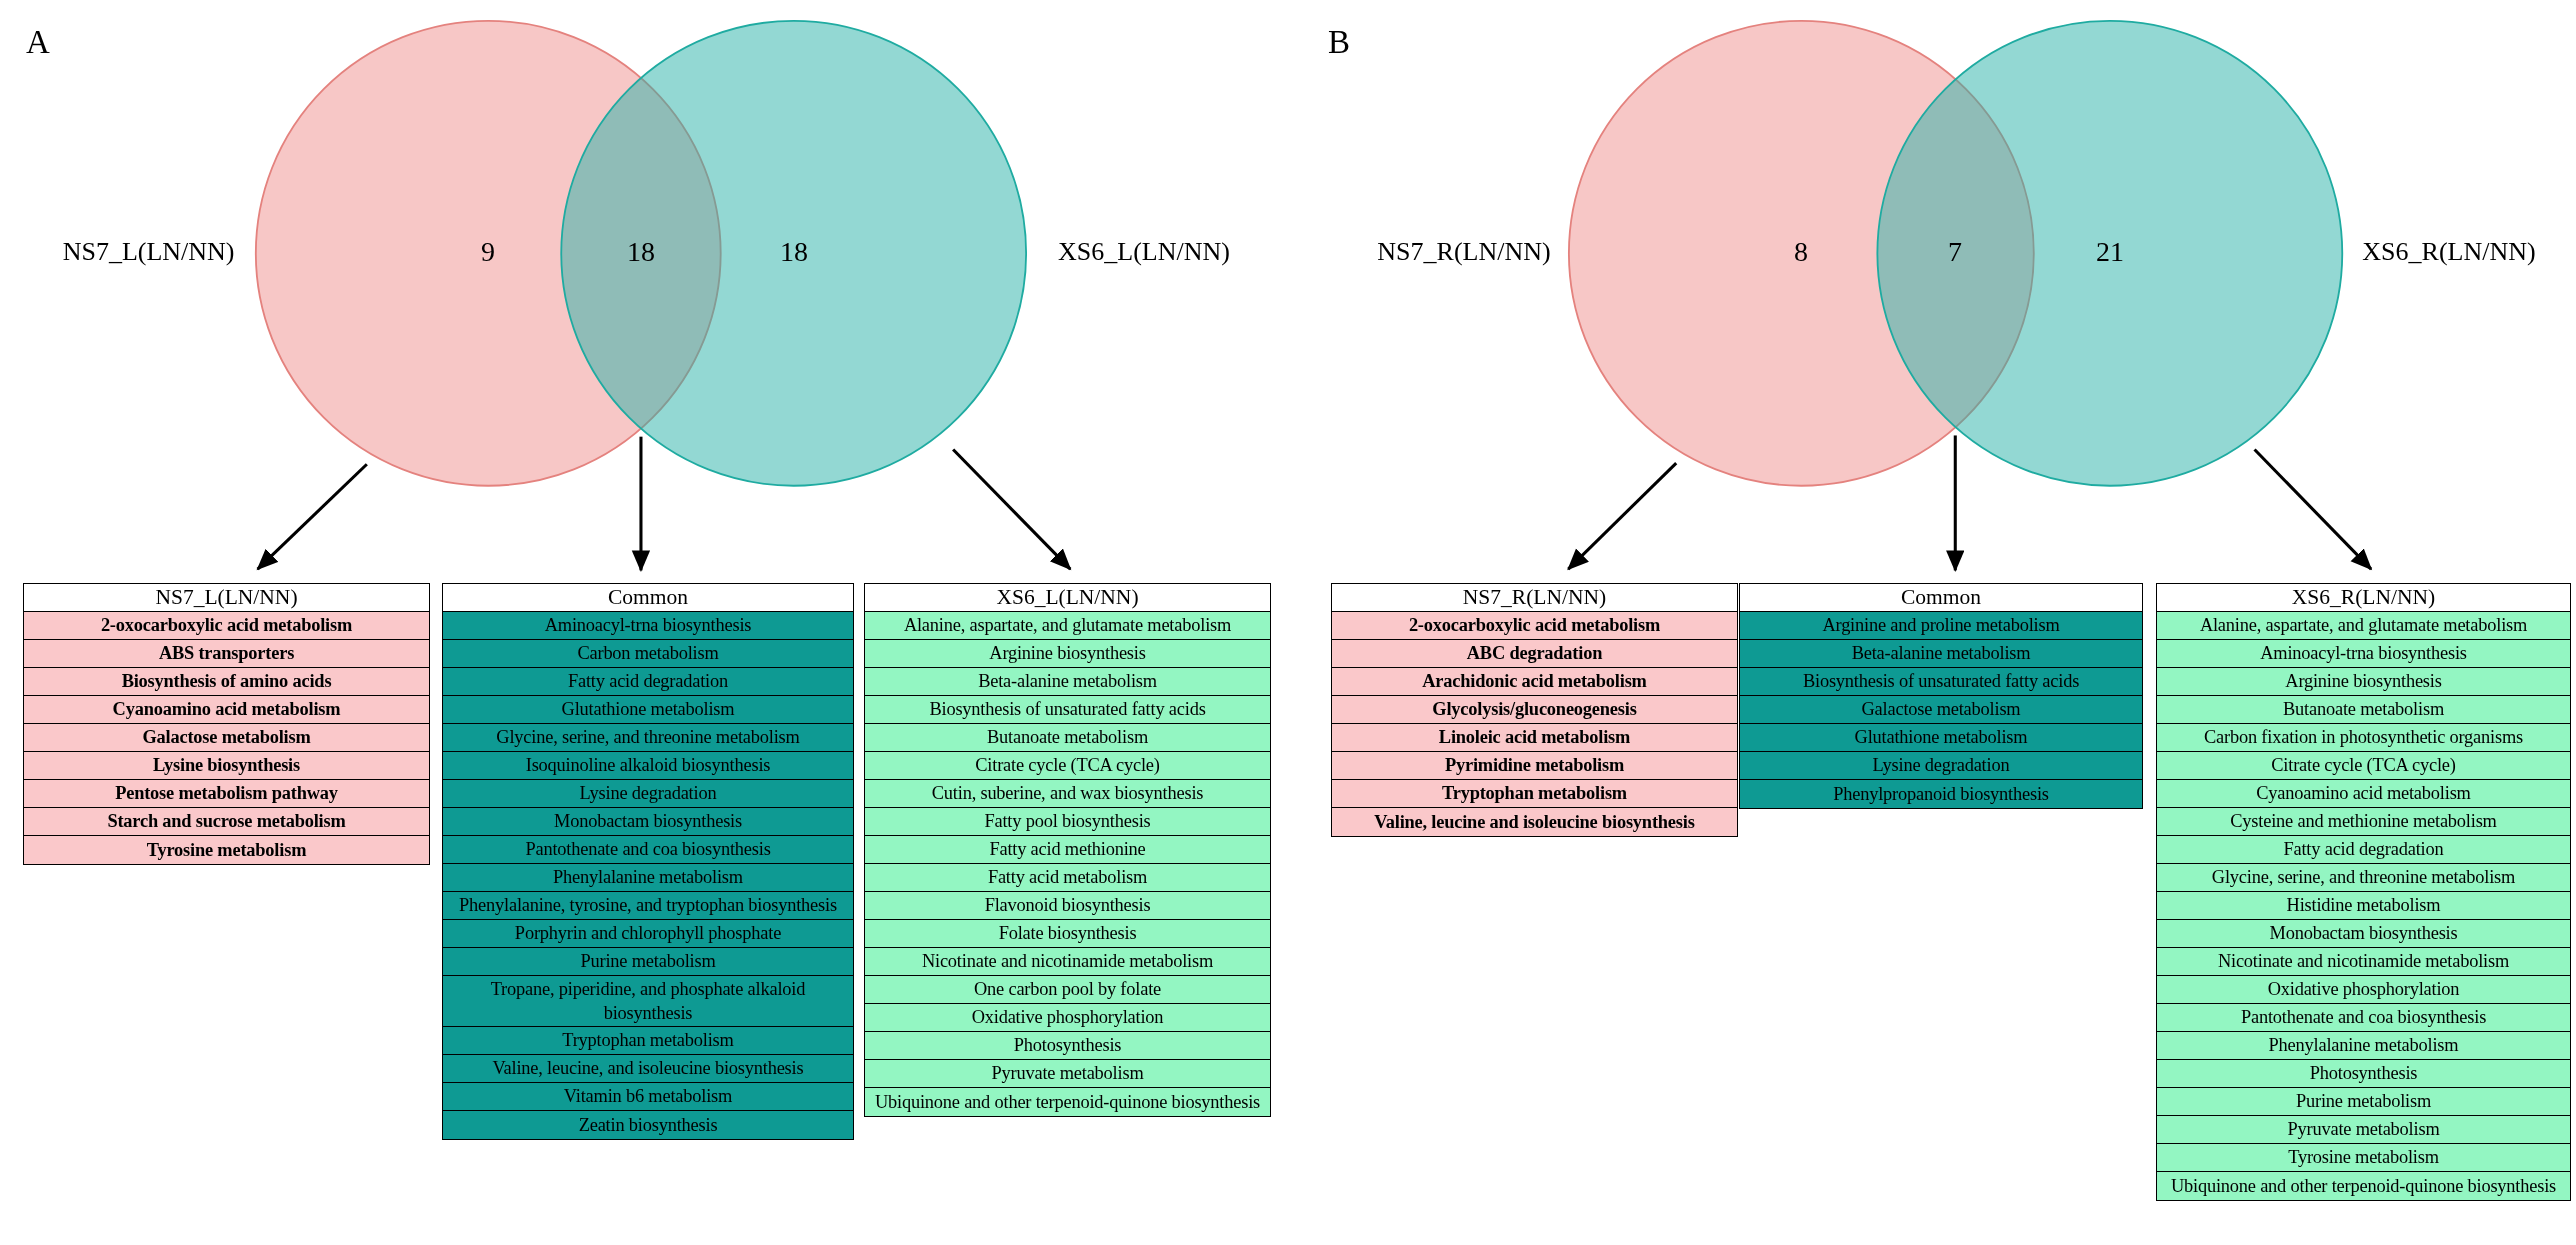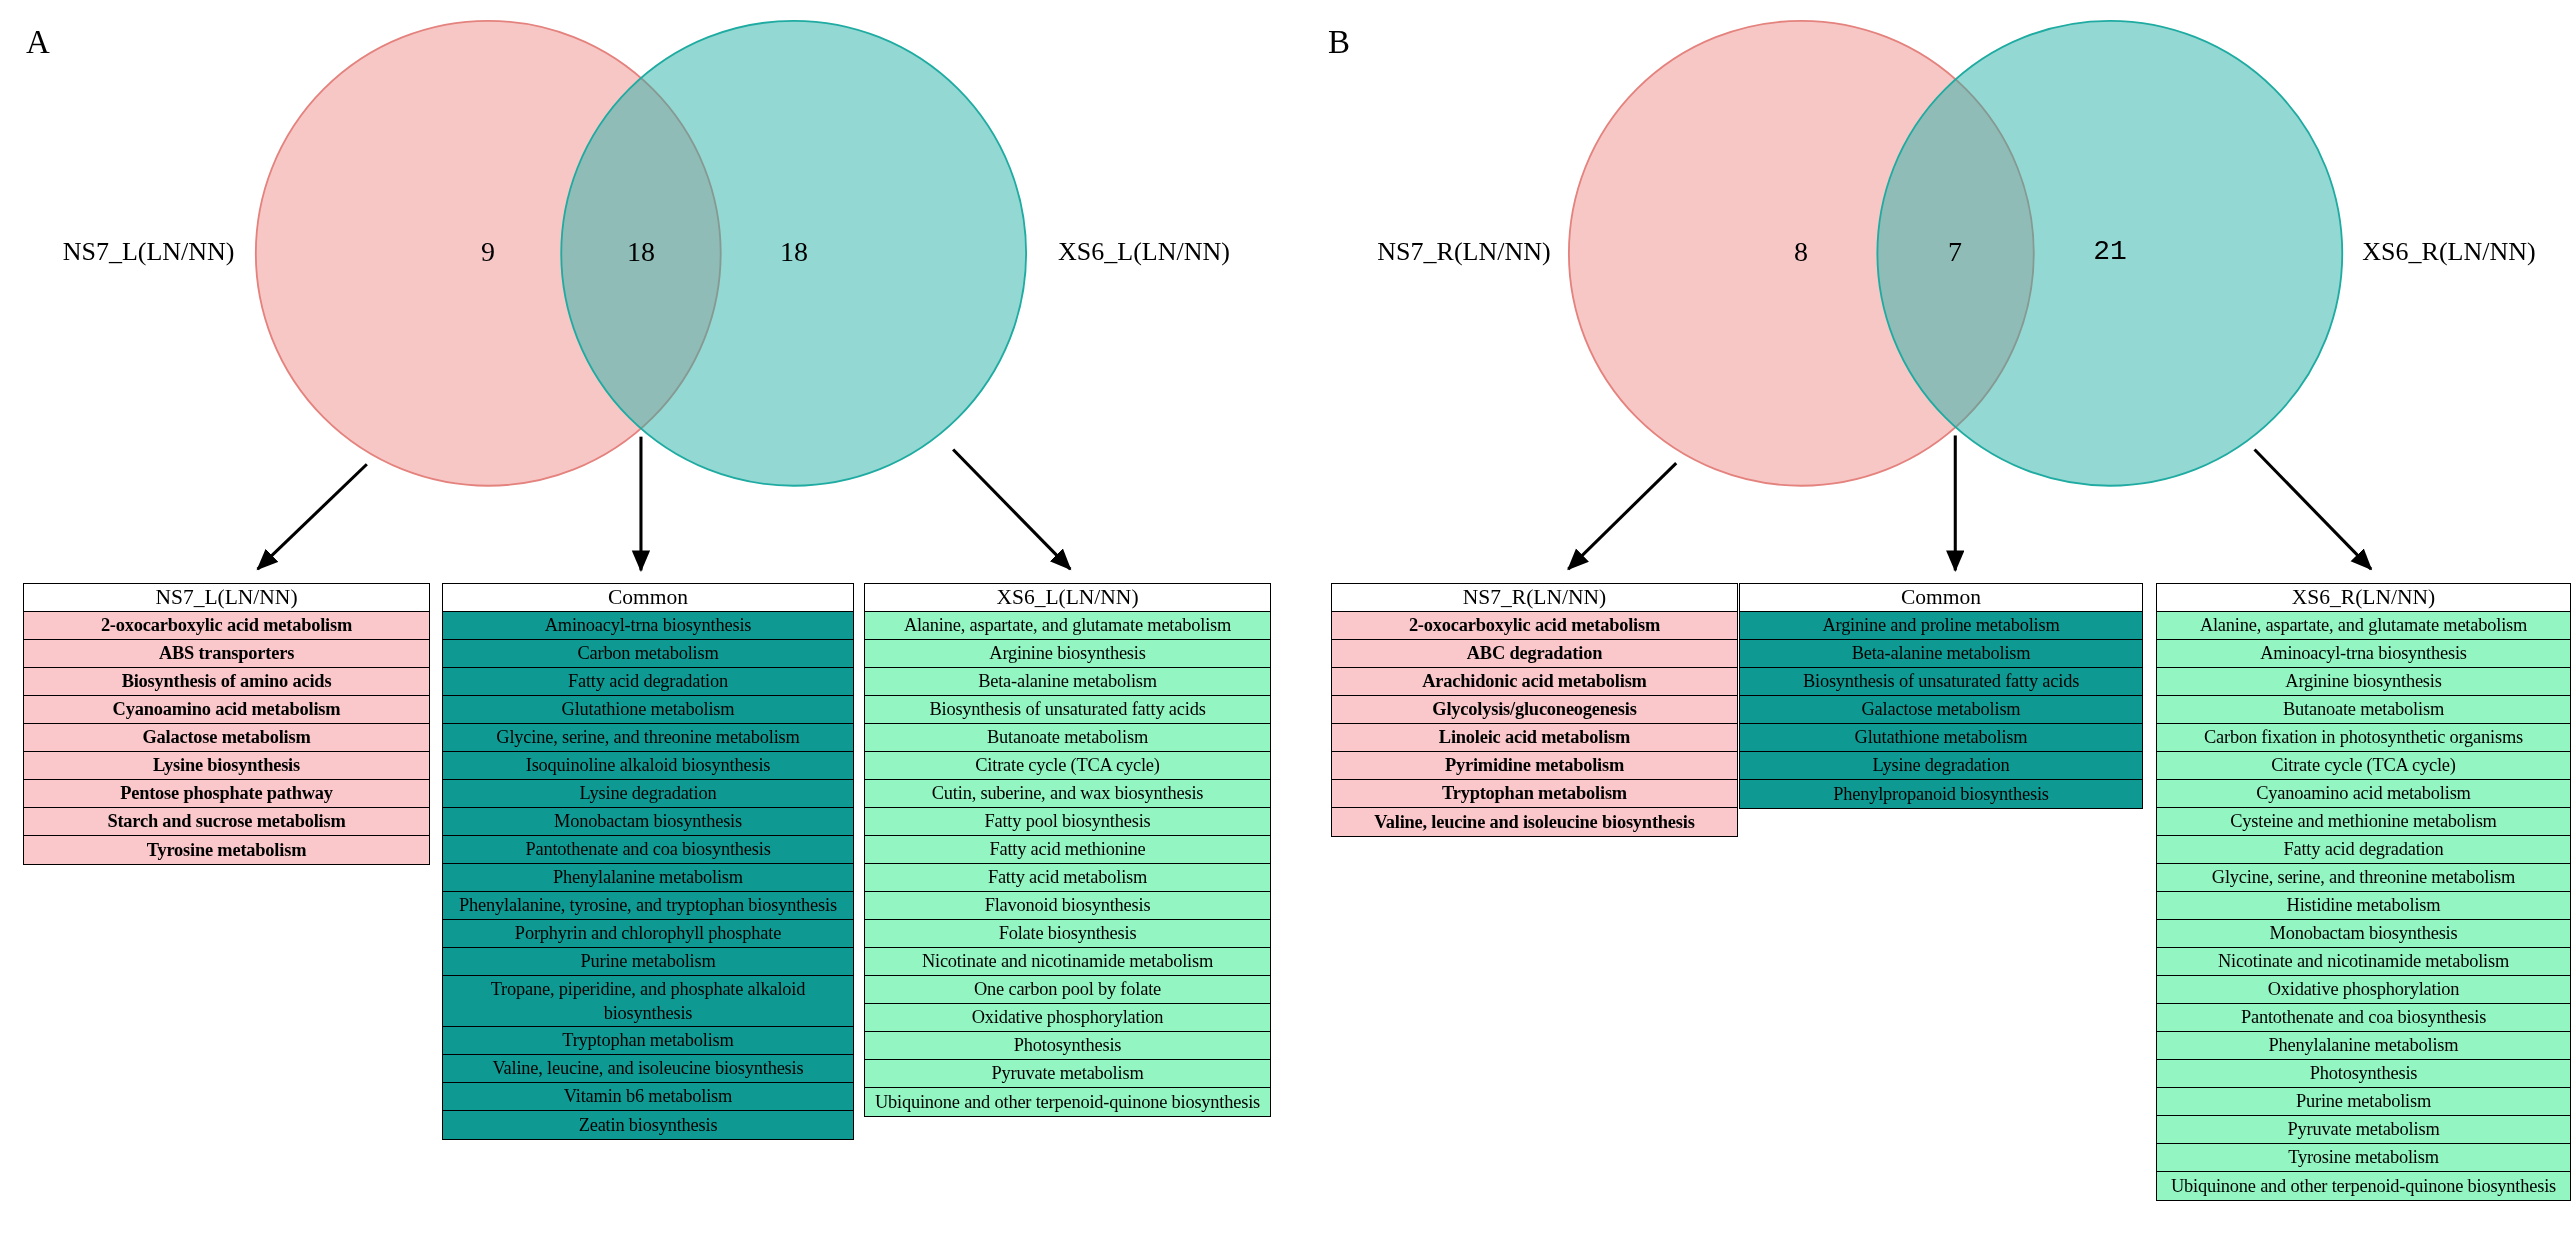--- a/index.html
+++ b/index.html
@@ -74,21 +74,21 @@
 
   <div class="table pink tA1">
     <div class="thead">NS7_L(LN/NN)</div>
     <div>
         <div class="trow">2-oxocarboxylic acid metabolism</div>
         <div class="trow">ABS transporters</div>
         <div class="trow">Biosynthesis of amino acids</div>
         <div class="trow">Cyanoamino acid metabolism</div>
         <div class="trow">Galactose metabolism</div>
         <div class="trow">Lysine biosynthesis</div>
-        <div class="trow">Pentose phosphate pathway</div>
+        <div class="trow">Pentose metabolism pathway</div>
         <div class="trow">Starch and sucrose metabolism</div>
         <div class="trow">Tyrosine metabolism</div>
       </div>
   </div>
   <div class="table teal-dark tA2">
     <div class="thead">Common</div>
     <div>
         <div class="trow">Aminoacyl-trna biosynthesis</div>
         <div class="trow">Carbon metabolism</div>
         <div class="trow">Fatty acid degradation</div>
@@ -131,21 +131,21 @@
         <div class="trow">Pyruvate metabolism</div>
         <div class="trow">Ubiquinone and other terpenoid-quinone biosynthesis</div>
       </div>
   </div>
 
   <div class="panel-label" style="left:1328px;top:26px;">B</div>
   <div class="venn-label" style="left:1335px;">NS7_R(LN/NN)</div>
   <div class="venn-label" style="left:2320px;">XS6_R(LN/NN)</div>
   <div class="venn-num" style="left:1758px;">8</div>
   <div class="venn-num" style="left:1912px;">7</div>
-  <div class="venn-num" style="left:2067px;font-family:Liberation Mono, monospace;">21</div>
+  <div class="venn-num" style="left:2067px;">21</div>
 
   <div class="table pink tB1">
     <div class="thead">NS7_R(LN/NN)</div>
     <div>
         <div class="trow">2-oxocarboxylic acid metabolism</div>
         <div class="trow">ABC degradation</div>
         <div class="trow">Arachidonic acid metabolism</div>
         <div class="trow">Glycolysis/gluconeogenesis</div>
         <div class="trow">Linoleic acid metabolism</div>
         <div class="trow">Pyrimidine metabolism</div>

